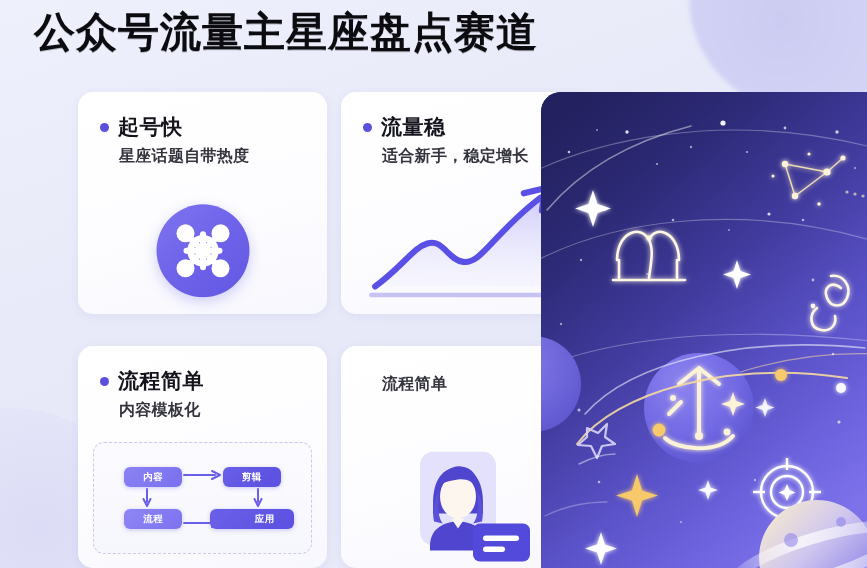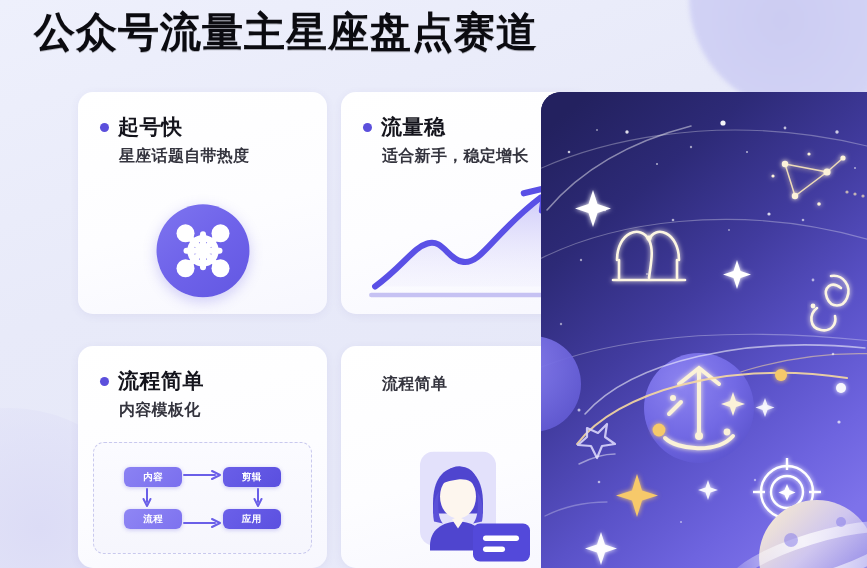--- a/index.html
+++ b/index.html
@@ -112,21 +112,21 @@
   .flow-node{
     width:58px;height:20px;border-radius:6px;
     display:flex;align-items:center;justify-content:center;
     font-size:9.5px;color:#fff;font-weight:700;letter-spacing:.6px;
     box-shadow:0 1px 4px rgba(90,80,220,.3);
     font-family:Liberation Serif, serif;
   }
   .fn-a{background:linear-gradient(135deg,#8b82f3,#7a6fee);}
   .fn-b{background:linear-gradient(135deg,#6a5fe8,#5a4fdf);}
   .fn-c{background:linear-gradient(135deg,#8f86f4,#7d72ef);}
-  .fn-d{background:linear-gradient(135deg,#6b60e9,#5b50e0);}
+  .fn-d{background:linear-gradient(135deg,#6b60e9,#5b50e0);padding-left:26px;}
   .arrow-h{
     position:absolute;top:50%;left:50%;
     transform:translate(-50%,-50%);
     width:44px;height:12px;
   }
   .arrow-v{width:11px;height:22px;}
   .flow-arrow-r1{position:absolute;left:50%;top:29%;transform:translate(-50%,-50%);}
   .flow-arrow-r2{position:absolute;left:50%;top:73%;transform:translate(-50%,-50%);}
   .flow-arrow-c1{position:absolute;left:24.5%;top:50%;transform:translate(-50%,-50%);}
   .flow-arrow-c2{position:absolute;left:75.5%;top:50%;transform:translate(-50%,-50%);}

